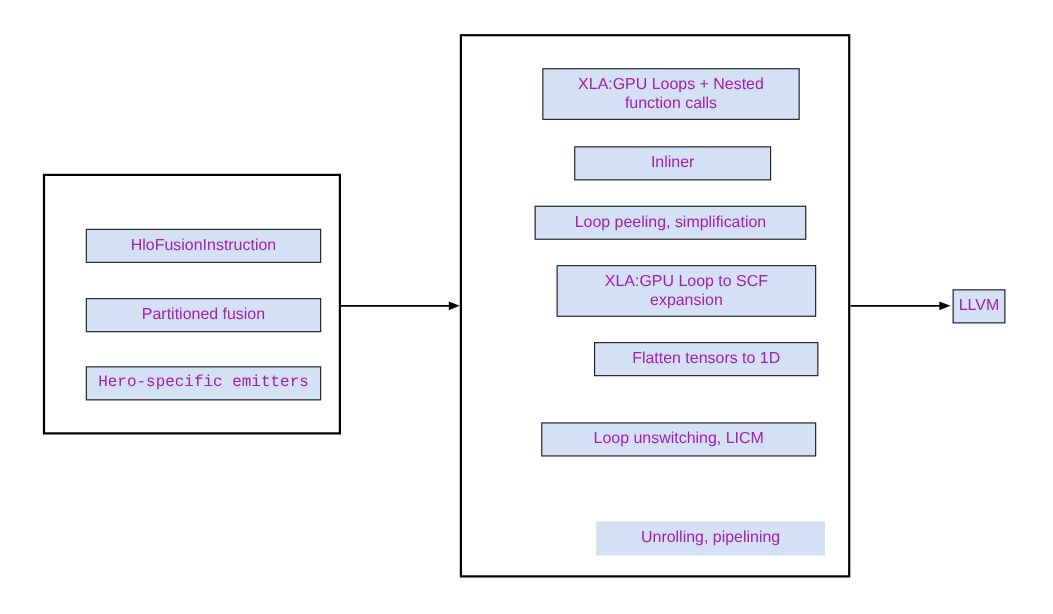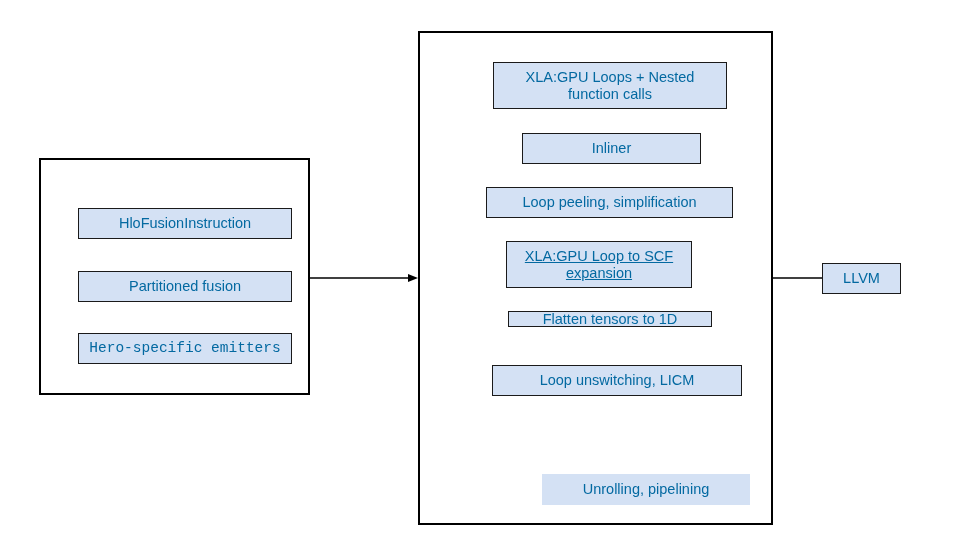--- a/index.html
+++ b/index.html
@@ -22,21 +22,21 @@
     position: absolute;
     border: 2px solid #000000;
     background: #ffffff;
     box-sizing: border-box;
   }
   .node {
     position: absolute;
     box-sizing: border-box;
     background: #d4e1f4;
     border: 1px solid #1a1a1a;
-    color: #0369a1;
+    color: #a21caf;
     font-size: 14.5px;
     line-height: 17px;
     display: flex;
     align-items: center;
     justify-content: center;
     text-align: center;
     padding: 0 4px;
     white-space: pre-line;
   }
   .node.no-border {
@@ -72,32 +72,32 @@
 
   <div class="container-box" style="left:418px; top:31px; width:355px; height:494px;"></div>
 
   <div class="node" style="left:493px; top:62px; width:234px; height:47px;">XLA:GPU Loops + Nested
 function calls</div>
 
   <div class="node" style="left:486px; top:187px; width:247px; height:31px;">Loop peeling, simplification</div>
 
   <div class="node" style="left:522px; top:133px; width:179px; height:31px;">Inliner</div>
 
-  <div class="node" style="left:506px; top:241px; width:186px; height:47px;text-decoration:underline;">XLA:GPU Loop to SCF
+  <div class="node" style="left:506px; top:241px; width:236px; height:47px;">XLA:GPU Loop to SCF
 expansion</div>
 
-  <div class="node" style="left:508px; top:311px; width:204px; height:16px;">Flatten tensors to 1D</div>
+  <div class="node" style="left:540px; top:311px; width:204px; height:31px;">Flatten tensors to 1D</div>
 
-  <div class="node" style="left:492px; top:365px; width:250px; height:31px;">Loop unswitching, LICM</div>
+  <div class="node" style="left:492px; top:384px; width:250px; height:31px;">Loop unswitching, LICM</div>
 
 
   <div class="node no-border" style="left:542px; top:474px; width:208px; height:31px;">Unrolling, pipelining</div>
 
   <div class="connector" style="left:773px; top:264px; width:95px; height:28px;">
     <svg width="95" height="28" viewBox="0 0 95 28">
       <line x1="0" y1="14" x2="83" y2="14" stroke="#000000" stroke-width="1.6"></line>
       <polygon points="91,14 81,10 81,18" fill="#000000"></polygon>
     </svg>
   </div>
 
-  <div class="node" style="left:822px; top:263px; width:79px; height:31px;">LLVM</div>
+  <div class="node" style="left:866px; top:263px; width:48px; height:31px;">LLVM</div>
 
 </div>
 
 </body></html>

